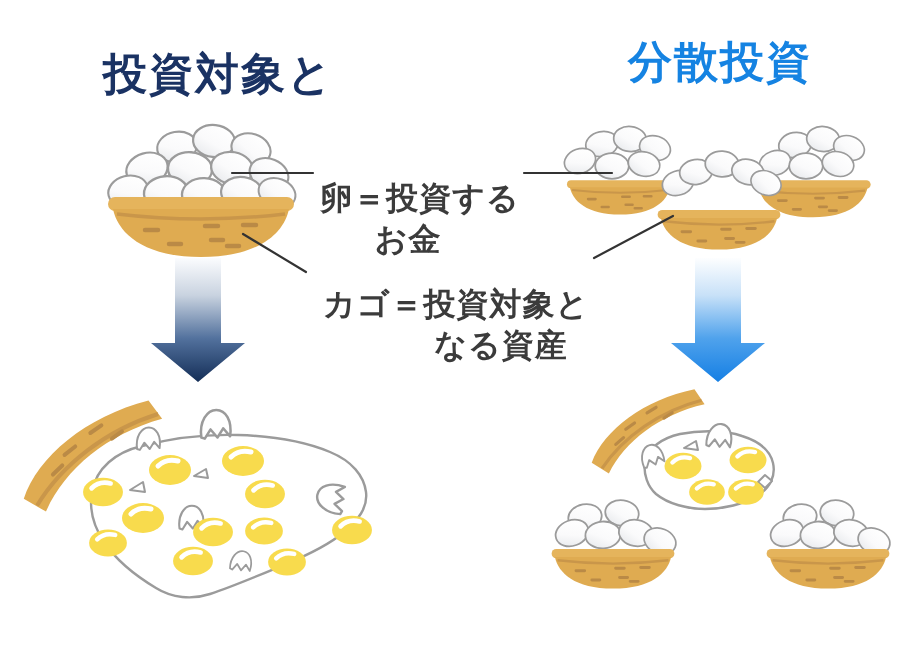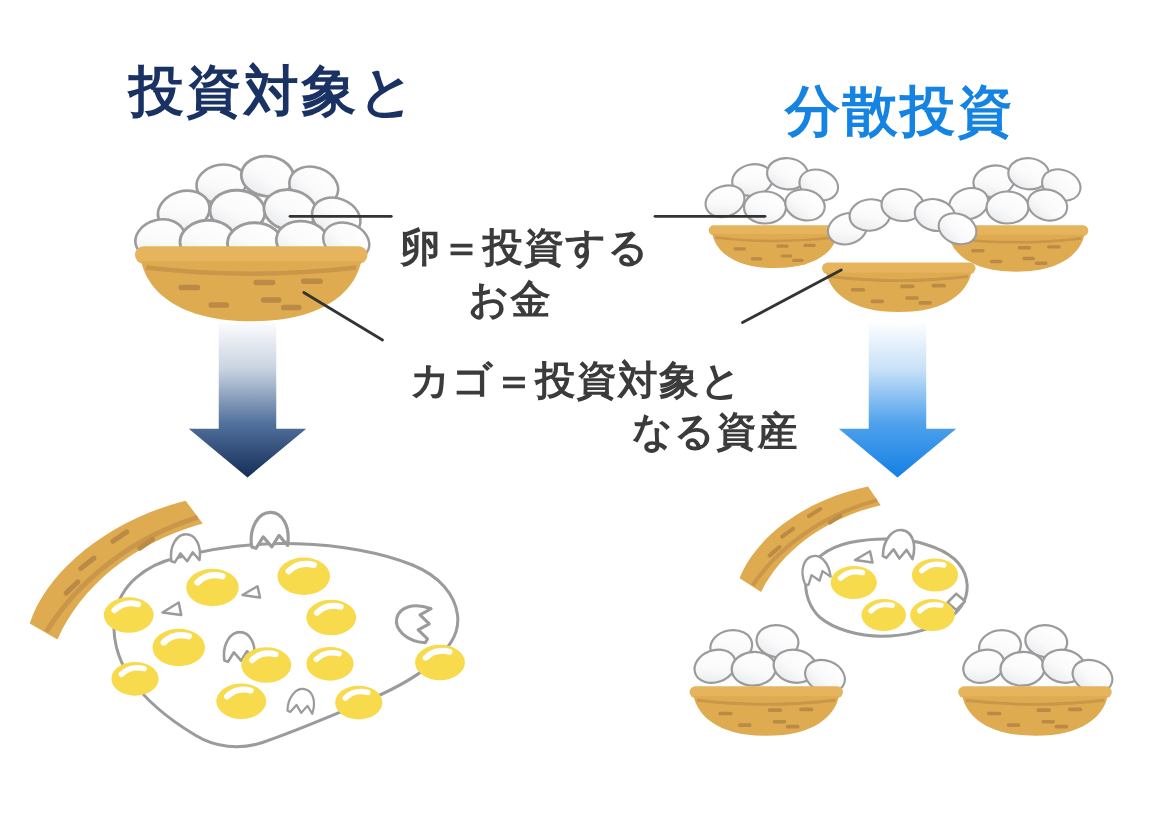--- a/index.html
+++ b/index.html
@@ -187,25 +187,25 @@
     <g stroke="var(--connector,#333333)" stroke-width="2.2" stroke-linecap="round">
       <line x1="232" y1="173" x2="313" y2="173"></line>
       <line x1="524" y1="173" x2="612" y2="173"></line>
       <line x1="243" y1="234" x2="306" y2="272"></line>
       <line x1="594" y1="258" x2="673" y2="216"></line>
     </g>
   </svg>
 
   <div class="title" style="left:103px; top:52px; color:var(--title-left,#1A3263);">投資対象と</div>
 
-  <div class="title" style="left:628px; top:68px; color:var(--title-right,#1583E2);">分散投資</div>
+  <div class="title" style="left:628px; top:40px; color:var(--title-right,#1583E2);">分散投資</div>
 
   <div class="note" style="left:312px; top:150px; width:216px;">
     <div>卵＝投資する</div>
     <div style="transform:translateX(-12px);">お金</div>
   </div>
 
-  <div class="note" style="left:318px; top:256px; width:276px;text-align:right;">
+  <div class="note" style="left:318px; top:256px; width:276px;">
     <div>カゴ＝投資対象と</div>
     <div style="transform:translateX(45px);">なる資産</div>
   </div>
 
 </div>
 
 </body></html>

